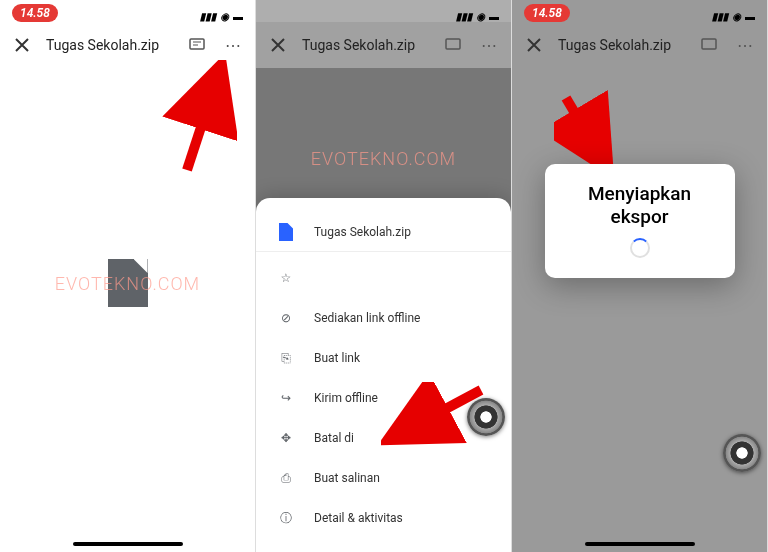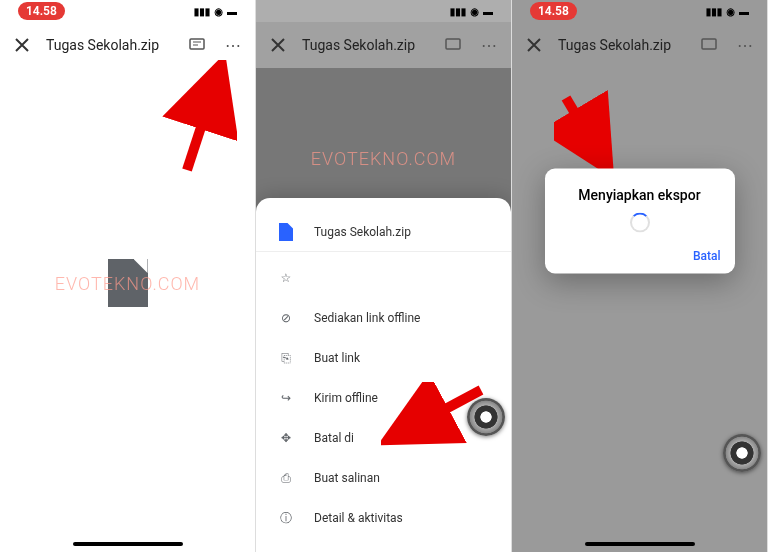--- a/index.html
+++ b/index.html
@@ -1,18 +1,18 @@
 <!DOCTYPE html>
 <html><head>
 <meta charset="utf-8">
 <style>
   * { margin:0; padding:0; box-sizing:border-box; font-family:-apple-system,Roboto,Arial,sans-serif; }
   body { background:#f0f0f0; width:768px; height:552px; display:flex; position:relative; }
   .phone { width:256px; height:552px; background:#fff; position:relative; border-right:1px solid #ddd; overflow:hidden; }
-  .status-bar { height:22px; display:flex; justify-content:space-between; align-items:center; padding:0 18px; font-size:12px; font-weight:600; }
+  .status-bar { height:22px; display:flex; justify-content:space-between; align-items:flex-end; padding:0 12px; font-size:12px; font-weight:600;font-style:italic; }
   .time-pill { background:#e53935; color:#fff; padding:2px 8px; border-radius:10px; font-size:12px; }
   .status-right { display:flex; gap:4px; align-items:center; font-size:10px; }
   .header { height:46px; display:flex; align-items:center; padding:0 10px; gap:12px; }
   .header .title { flex:1; font-size:14px; color:#222; }
   .icon-btn { width:24px; height:24px; display:flex; align-items:center; justify-content:center; color:#555; }
   .file-area { height:430px; display:flex; align-items:center; justify-content:center; position:relative; }
   .file-icon-large { width:40px; height:48px; background:#5f6368; position:relative; }
   .file-icon-large::before { content:""; position:absolute; top:0; right:0; width:14px; height:14px; background:#fff; clip-path:polygon(0 0,100% 100%,100% 0); }
   .watermark { position:absolute; top:50%; left:50%; transform:translate(-50%,-50%); color:#ff9a8c; font-size:18px; letter-spacing:1px; font-weight:300; opacity:0.7; pointer-events:none; z-index:5; }
   .home-ind { position:absolute; bottom:6px; left:50%; transform:translateX(-50%); width:110px; height:4px; background:#000; border-radius:3px; }
@@ -25,21 +25,21 @@
   .bottom-sheet { position:absolute; bottom:0; left:0; right:0; background:#fff; border-radius:14px 14px 0 0; box-shadow:0 -2px 20px rgba(0,0,0,0.2); z-index:10; padding:14px 0; }
   .sheet-row { display:flex; align-items:center; height:40px; padding:0 20px; font-size:12px; color:#333; gap:18px; }
   .sheet-row.head { border-bottom:1px solid #eee; margin-bottom:6px; }
   .sheet-icon { width:20px; height:20px; display:flex; align-items:center; justify-content:center; color:#5f6368; flex-shrink:0; }
   .file-small { width:14px; height:18px; background:#2962ff; position:relative; }
   .file-small::before { content:""; position:absolute; top:0; right:0; width:6px; height:6px; background:#fff; clip-path:polygon(0 0,100% 100%,100% 0); }
   .arrow { position:absolute; z-index:15; }
   .arrow svg { display:block; }
   .assistive { position:absolute; width:38px; height:38px; border-radius:50%; background:radial-gradient(circle,#fff 20%,#333 22%,#333 42%,#aaa 44%,#888 60%,#555 62%); box-shadow:0 1px 4px rgba(0,0,0,0.5); z-index:20; }
   .dialog { position:absolute; top:40%; left:50%; transform:translate(-50%,-50%); width:190px; background:#fff; border-radius:10px; box-shadow:0 8px 30px rgba(0,0,0,0.3); z-index:30; padding:18px 14px 10px; text-align:center; }
-  .dialog h4 { font-size:14px; font-weight:500; margin-bottom:10px; }
+  .dialog h4 { font-size:19px; font-weight:500; margin-bottom:10px; }
   .spinner { width:20px; height:20px; border:2px solid #e0e0e0; border-top-color:#2962ff; border-radius:50%; margin:4px auto 10px; }
   .dialog p { font-size:10px; color:#666; line-height:1.4; }
   .dialog .btn { text-align:right; margin-top:12px; }
   .dialog .btn span { color:#2962ff; font-size:12px; font-weight:500; }
 </style>
 </head>
 <body>
 
 <div class="phone">
   <div class="status-bar">
@@ -176,21 +176,20 @@
     <span class="icon-btn">
         <svg width="18" height="18" viewBox="0 0 18 18">
           <rect x="2" y="3" width="14" height="10" rx="1" stroke="#555" stroke-width="1.5" fill="none"></rect>
         </svg>
       </span>
     <span class="icon-btn">⋯</span>
   </div>
   <div class="dialog">
     <h4>Menyiapkan ekspor</h4>
     <div class="spinner"></div>
-    <div class="btn"><span>Batal</span></div>
   </div>
   <div class="arrow" style="top:90px; left:42px;">
     <svg width="70" height="90" viewBox="0 0 70 90">
         <defs>
           <marker id="a3" markerWidth="8" markerHeight="8" refX="6" refY="4" orient="auto">
             <polygon points="0,0 8,4 0,8" fill="#e60000"></polygon>
           </marker>
         </defs>
         <line x1="12" y1="8" x2="50" y2="72" stroke="#e60000" stroke-width="10" marker-end="url(#a3)"></line>
       </svg>

